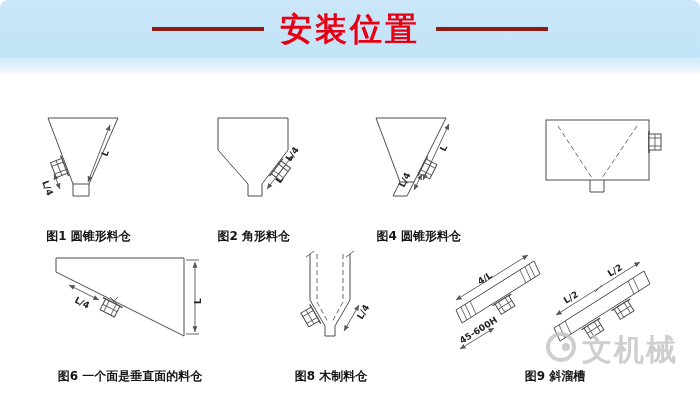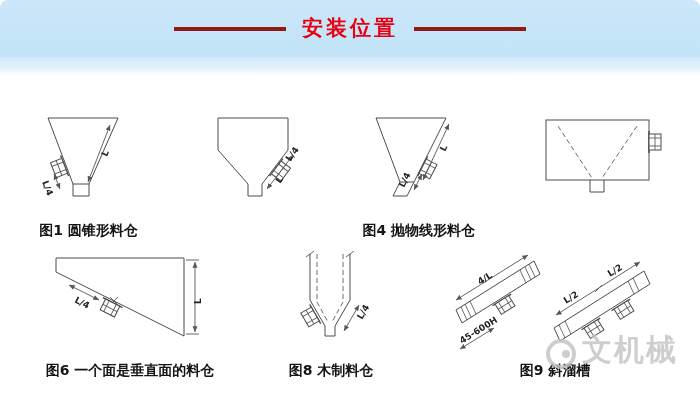--- a/index.html
+++ b/index.html
@@ -4,40 +4,40 @@
 <style>
   *{margin:0;padding:0;box-sizing:border-box}
   html,body{width:700px;height:402px;background:#fff;overflow:hidden;
     font-family:"DejaVu Sans","Liberation Sans",sans-serif}
   .page{position:relative;width:700px;height:402px;background:#fff;overflow:hidden;border-radius:8px 8px 0 0}
 
   
   .banner{height:57px;background:linear-gradient(180deg,#cbe7f9 0%,#c2e3f7 100%);
     display:flex;align-items:center;justify-content:center;gap:16px}
   .bar{width:112px;height:4px;background:#8e1b12}
-  .title{font-size:21px;font-weight:bold;color:#e60012;letter-spacing:3px;line-height:1}
+  .title{font-size:32px;font-weight:bold;color:#e60012;letter-spacing:3px;line-height:1}
   .blue-strip{height:19px;background:linear-gradient(180deg,#cfe9f9 0%,#e2f2fc 55%,#ffffff 100%)}
 
   
   .row{position:absolute;display:flex;justify-content:space-between}
   .row1{top:112px;left:26px;width:648px}
   .row2{top:248px;left:44px;width:620px}
   figure{display:flex;flex-direction:column;align-items:center}
   figure svg{display:block}
-  figcaption{font-size:14px;font-weight:bold;color:#151515;margin-top:2px;white-space:nowrap}
+  figcaption{font-size:12px;font-weight:bold;color:#151515;margin-top:8px;white-space:nowrap}
 
   
   .ln{fill:none;stroke:#4c4c4c;stroke-width:1}
   .dsh{fill:none;stroke:#5a5a5a;stroke-width:.9;stroke-dasharray:5 3}
   .dim{fill:none;stroke:#555;stroke-width:.9}
   .hat{stroke:#4c4c4c;stroke-width:.8}
   .t{font-family:"DejaVu Sans",sans-serif;font-size:9px;font-weight:bold;fill:#222}
 
   
-  .watermark{position:absolute;left:544px;top:330px;display:flex;align-items:flex-end;gap:4px;
+  .watermark{position:absolute;left:544px;top:330px;display:flex;align-items:flex-start;gap:4px;
     pointer-events:none;opacity:.8;z-index:5}
   .wm-text{font-size:30px;font-weight:bold;color:#c3c3c3;letter-spacing:2px}
 </style>
 </head>
 <body>
 
 <svg width="0" height="0" style="position:absolute" aria-hidden="true">
   <defs>
     <marker id="arr" viewBox="0 0 10 10" markerWidth="7" markerHeight="7" refX="9" refY="5" orient="auto-start-reverse">
       <path d="M0,1 L9,5 L0,9 Z" fill="#555"></path>
@@ -85,36 +85,37 @@
           <line class="ln" x1="24" y1="38" x2="54" y2="72"></line>
           <line class="ln" x1="94" y1="38" x2="68" y2="72"></line>
           <polyline class="ln" points="54,72 54,84 68,84 68,72"></polyline>
         </g>
         <use href="#vib" transform="translate(87,59) rotate(127)"></use>
         <line class="dim" x1="99" y1="43" x2="73" y2="77" marker-start="url(#arr)" marker-end="url(#arr)"></line>
         <line class="dim" x1="85" y1="52" x2="93" y2="59"></line>
         <text class="t" x="96" y="50" transform="rotate(-53 96 50)">L/4</text>
         <text class="t" x="86" y="72" transform="rotate(-53 86 72)">L</text>
       </svg>
+      <figcaption>图2 角形料仓</figcaption>
     </figure>
 
 
     <figure>
       <svg width="125" height="108" viewBox="0 0 125 108">
         <g>
           <polygon class="ln" points="20,6 90,6 58,70 44,70"></polygon>
           <polyline class="ln" points="44,70 37,84 51,84 58,70"></polyline>
         </g>
         <use href="#vib" transform="translate(72,57) rotate(117)"></use>
         <line class="dim" x1="93" y1="12" x2="67" y2="68" marker-start="url(#arr)" marker-end="url(#arr)"></line>
         <text class="t" x="89" y="40" transform="rotate(-63 89 40)">L</text>
         <line class="dim" x1="58" y1="78" x2="66" y2="62" marker-start="url(#arr)" marker-end="url(#arr)"></line>
         <text class="t" x="48" y="76" transform="rotate(-63 48 76)">L/4</text>
       </svg>
-      <figcaption>图4 抛物线形料仓</figcaption>
+      <figcaption>图4 圆锥形料仓</figcaption>
     </figure>
 
     <figure>
       <svg width="150" height="108" viewBox="0 0 150 108">
         <g>
           <rect class="ln" x="22" y="8" width="103" height="60"></rect>
           <polyline class="ln" points="66,68 66,80 80,80 80,68"></polyline>
           <line class="dsh" x1="34" y1="14" x2="68" y2="66"></line>
           <line class="dsh" x1="113" y1="14" x2="78" y2="66"></line>
         </g>

